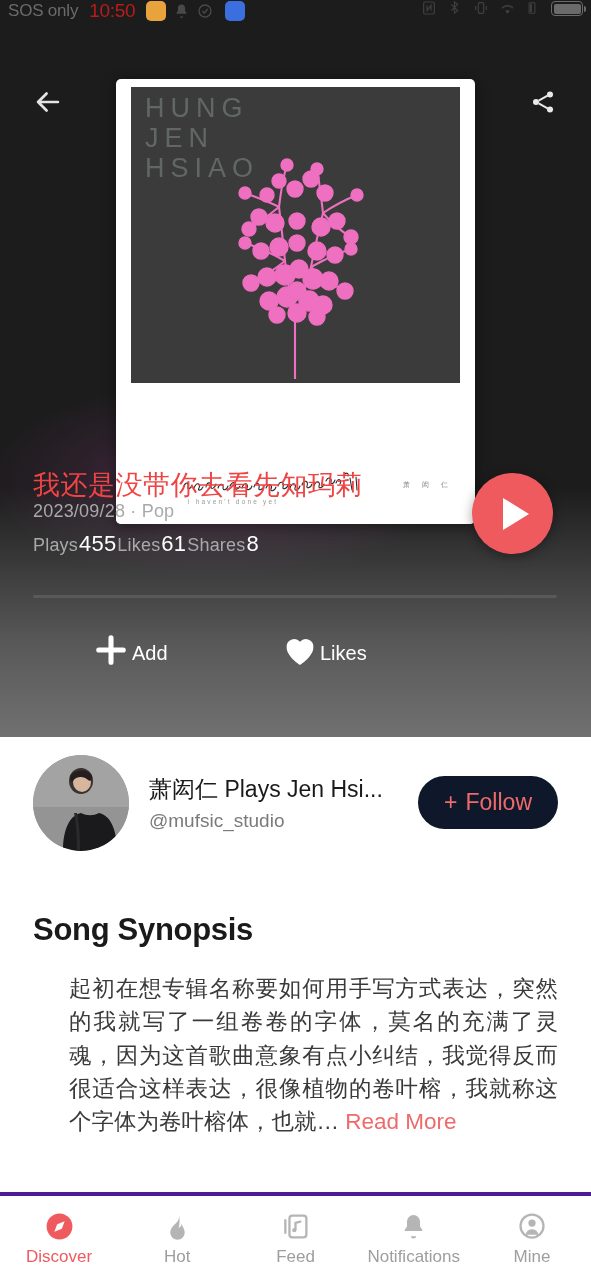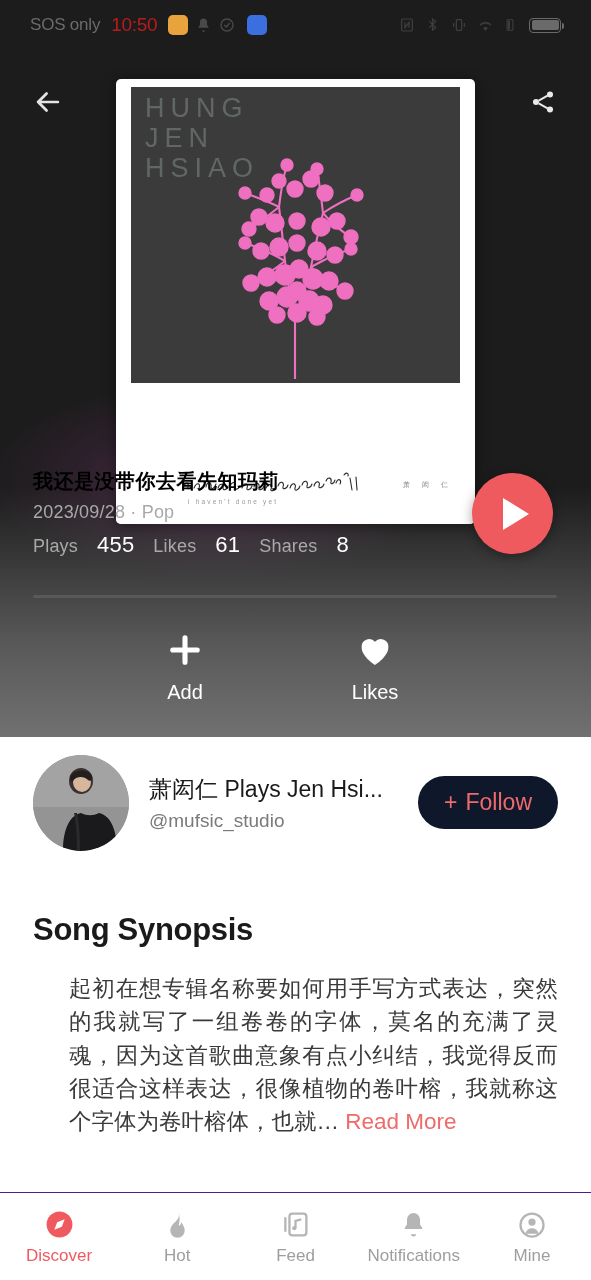--- a/index.html
+++ b/index.html
@@ -24,22 +24,22 @@
   }
   .hero-fade {
     position:absolute; left:0; bottom:0; width:591px; height:250px;
     background:linear-gradient(to bottom, rgba(40,40,40,0) 0%, rgba(105,105,105,.78) 62%, rgba(120,120,120,.92) 100%);
     pointer-events:none;
   }
 
   
   .statusbar {
     position:absolute; top:0; left:0; width:591px; height:50px;
-    display:flex; align-items:center; z-index:8;
-    padding:0 30px; color:#6e6e6e;
+    display:flex; align-items:flex-start; z-index:8;
+    padding:0 8px; color:#6e6e6e;
   }
   .sb-left { display:flex; align-items:center; gap:7px; }
   .sb-carrier { font-size:17px; color:#6b6b6b; letter-spacing:-.2px; }
   .sb-time { font-size:19px; color:#b91c1c; letter-spacing:-.3px; margin-left:4px; }
   .sb-appicon { width:20px; height:20px; border-radius:5px; display:inline-block; margin-left:4px; }
   .sb-appicon.orange { background:#e8a33d; }
   .sb-appicon.blue { background:#3b6fe0; }
   .sb-ico { width:17px; height:17px; display:inline-block; opacity:.55; }
   .sb-right { margin-left:auto; display:flex; align-items:center; gap:9px; }
   .sb-right .sb-ico { opacity:.45; }
@@ -89,29 +89,29 @@
     font-family:"Liberation Sans", sans-serif;
   }
   .hand-right {
     position:absolute; right:22px; top:16px;
     font-size:7px; letter-spacing:5px; color:#8a8a8a;
   }
 
   
   .track-info { position:absolute; left:33px; top:470px; z-index:7; }
   .track-title {
-    font-size:20px; color:#000000; font-weight:700;
+    font-size:27px; color:#ef4444; font-weight:400;
     letter-spacing:.5px; line-height:1.15; white-space:nowrap;
   }
   .track-meta {
-    margin-top:9px; font-size:18px; color:#a9a9a9; letter-spacing:.2px;
+    font-size:18px; color:#a9a9a9; letter-spacing:.2px;
   }
   .track-stats {
     margin-top:9px; font-size:18px; color:#a9a9a9; letter-spacing:.2px;
-    display:flex; align-items:baseline; gap:19px; white-space:nowrap;
+    display:flex; align-items:baseline; gap:1px; white-space:nowrap;
   }
   .track-stats b { color:#ffffff; font-weight:400; font-size:22px; }
   .track-stats .lbl { color:#a9a9a9; }
 
   .play-button {
     position:absolute; right:38px; top:473px; width:81px; height:81px;
     border-radius:50%; background:#ef5a5f; z-index:7;
     display:flex; align-items:center; justify-content:center;
     cursor:pointer; box-shadow:0 3px 12px rgba(0,0,0,.35);
   }
@@ -126,21 +126,21 @@
     position:absolute; left:33px; top:595px; width:524px; height:3px;
     background:#595959; border-radius:2px; z-index:7; cursor:pointer;
   }
   .scrub-fill { width:0%; height:100%; background:#d6d6d6; border-radius:2px; }
 
   
   .actions {
     position:absolute; left:0; top:625px; width:591px; z-index:7;
     display:flex; padding:0 90px;
   }
-  .action { flex:0 0 auto; width:190px; display:flex; flex-direction:column; align-items:center; cursor:pointer; }
+  .action { flex:0 0 auto; width:190px; display:flex; align-items:center; cursor:pointer; }
   .action-ico { height:50px; display:flex; align-items:center; justify-content:center; }
   .action-lbl { margin-top:6px; font-size:20px; color:#ffffff; }
 
   
   .artist-row {
     position:absolute; left:0; top:745px; width:591px; height:115px;
     display:flex; align-items:center; padding:0 33px; background:#fff;
   }
   .avatar {
     width:96px; height:96px; border-radius:50%; overflow:hidden; flex:0 0 auto;
@@ -165,21 +165,21 @@
   .syn-body {
     margin-top:24px; font-size:22.5px; line-height:1.48; color:#3a3a3a;
     text-align:justify;
     margin-left:36px;
   }
   .read-more { color:#ef6a6a; cursor:pointer; }
 
   
   .bottomnav {
     position:absolute; left:0; bottom:0; width:591px; height:88px;
-    background:#ffffff; border-top:1px solid #4c1d95;
+    background:#ffffff; border-top:4px solid #4c1d95;
     display:flex; align-items:center; z-index:9;
   }
   .navitem {
     flex:1 1 0; display:flex; flex-direction:column;
     align-items:center; justify-content:center; gap:4px; cursor:pointer;
   }
   .navitem .ni-ico { height:34px; display:flex; align-items:center; justify-content:center; }
   .navitem .ni-lbl { font-size:17px; color:#9e9e9e; }
   .navitem.active .ni-lbl { color:#ef5a5f; }
 </style>

